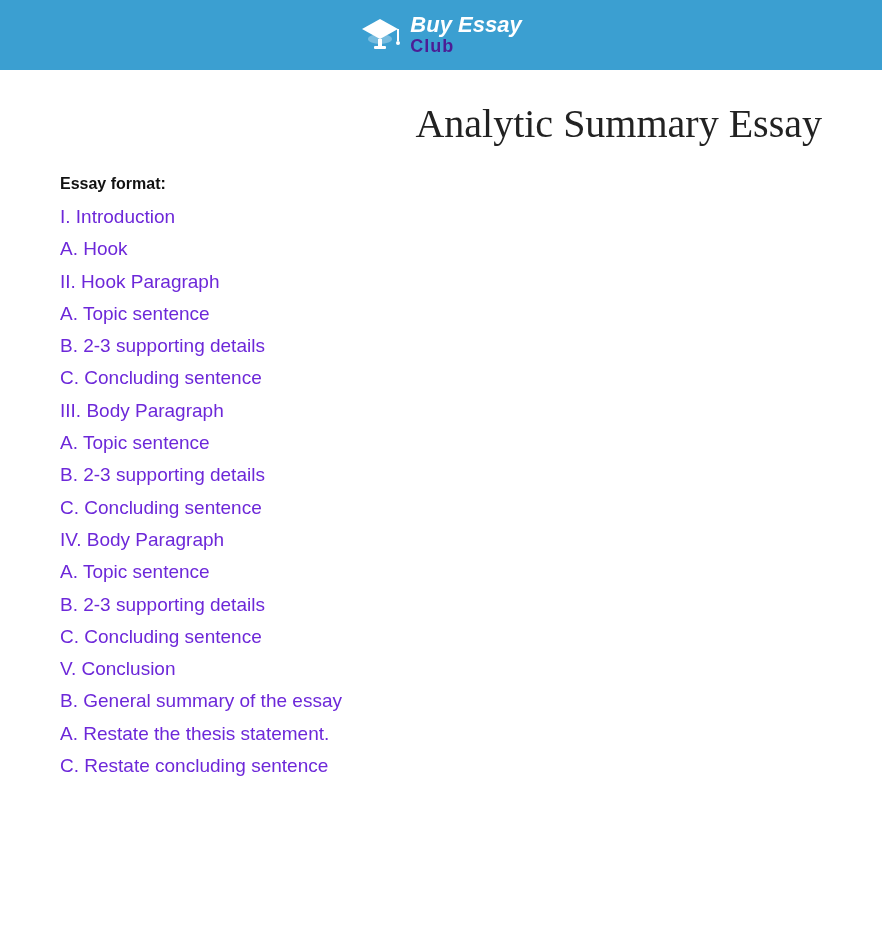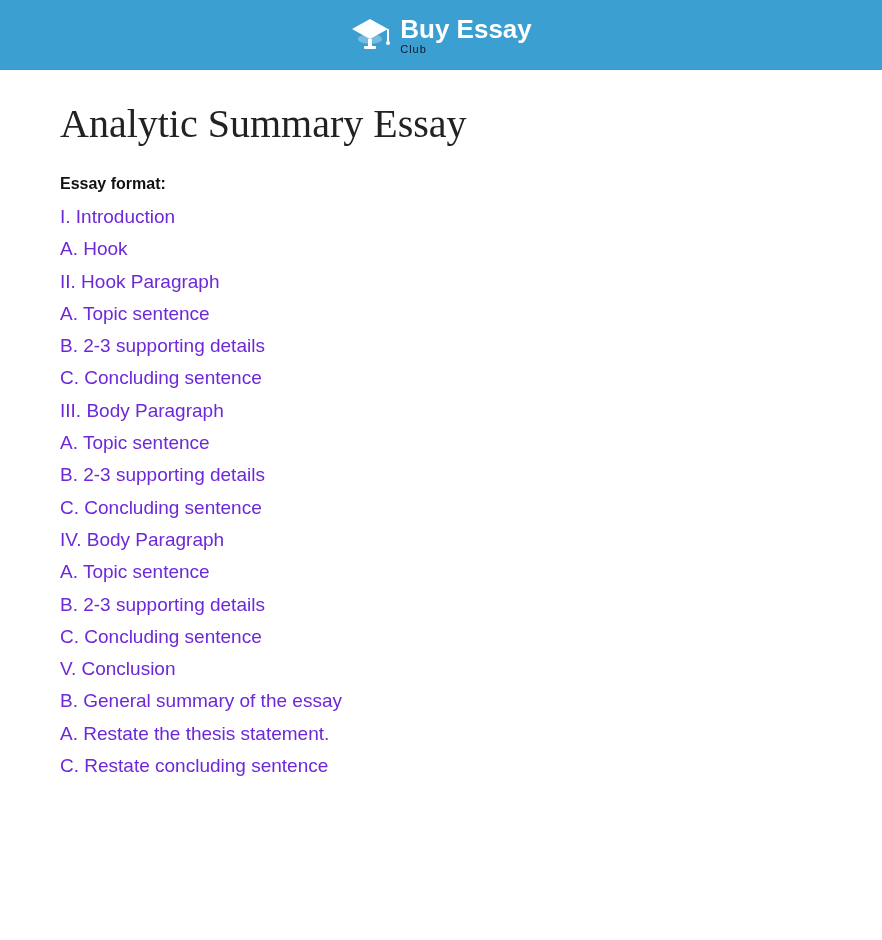--- a/index.html
+++ b/index.html
@@ -26,37 +26,39 @@
     }
 
     .logo-text {
       display: flex;
       flex-direction: column;
       align-items: flex-start;
       line-height: 1.1;
     }
 
     .logo-brand {
-      font-size: 26px;
+      font-size: 22px;
       font-weight: bold;
       color: #ffffff;
+      font-style: italic;
     }
 
     .logo-sub {
-      font-size: 11px;
-      color: #0f172a;
+      font-size: 18px;
+      color: #4c1d95;
       letter-spacing: 1px;
+      font-weight: bold;
     }
 
     .main-content {
       padding: 30px 60px 40px 60px;
     }
 
     .page-title {
-      text-align: left;
+      text-align: right;
       font-size: 40px;
       font-weight: normal;
       color: #222222;
       margin-bottom: 28px;
       font-family: Georgia, 'Times New Roman', serif;
     }
 
     .essay-format-label {
       font-size: 16px;
       font-weight: bold;

